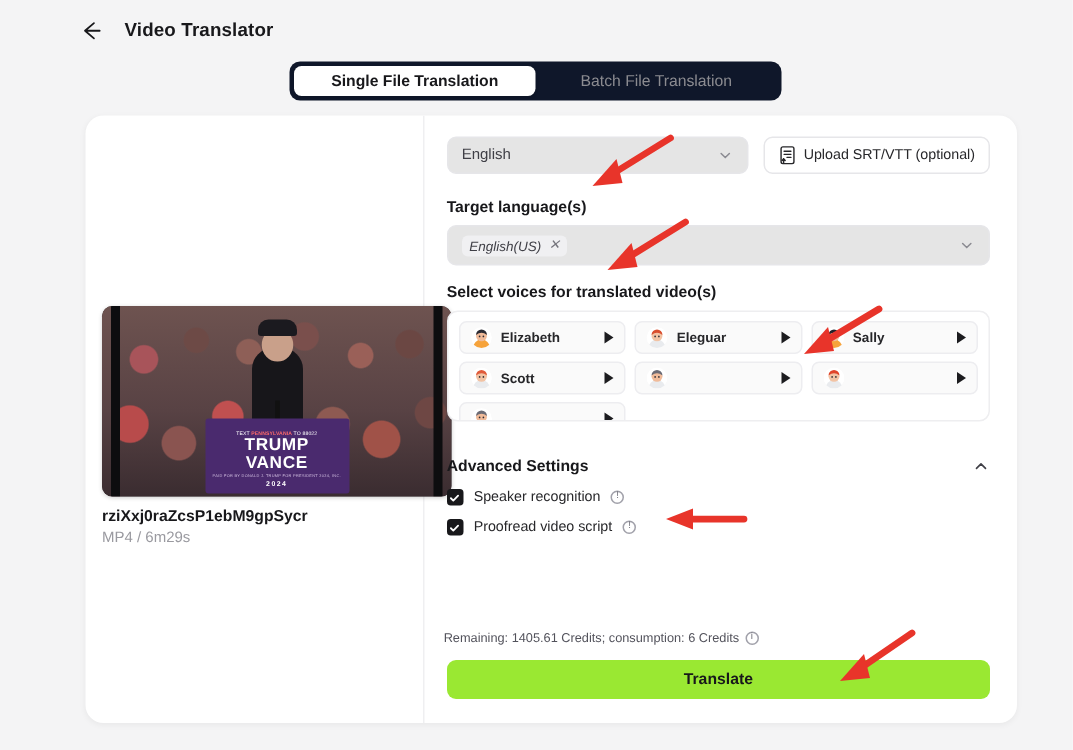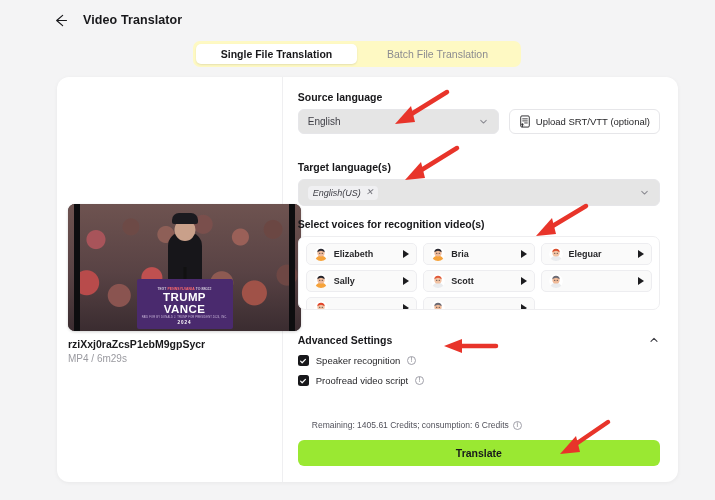--- a/index.html
+++ b/index.html
@@ -13,21 +13,21 @@
   .page { position: relative; width: 715px; height: 360px; }
 
   
   .header { position: absolute; left: 0; top: 0; width: 715px; height: 40px;
             display: flex; align-items: center; padding-left: 52px; gap: 14px; }
   .back-arrow { width: 17px; height: 17px; cursor: pointer; display:block; }
   .page-title { font-size: 12.5px; font-weight: bold; letter-spacing: .1px; }
 
   
   .tabs { position: absolute; left: 193px; top: 41px; width: 328px; height: 26px;
-          background: #fef9c3; border-radius: 7px; display: flex; padding: 3px; }
+          background: #0f172a; border-radius: 7px; display: flex; padding: 3px; }
   .tab { flex: 1; display: flex; align-items: center; justify-content: center;
          font-size: 10.5px; border-radius: 5px; cursor: pointer; color: #8b8b90; }
   .tab.active { background: #fff; color: #18181b; font-weight: bold;
                 box-shadow: 0 1px 2px rgba(0,0,0,.10); }
 
   
   .card { position: absolute; left: 57px; top: 77px; width: 621px; height: 405px;
           background: #fff; border-radius: 12px; box-shadow: 0 1px 4px rgba(0,0,0,.05);
           display: flex; overflow: hidden; }
   .left-pane { width: 254px; border-right: 1px solid #efeff1; position: relative; }
@@ -108,21 +108,21 @@
   .adv-head { display: flex; align-items: center; font-size: 10.5px; font-weight: bold; }
   .chev-up { margin-left: auto; cursor: pointer; }
   .check-row { display: flex; align-items: center; gap: 7px; margin-top: 9px; }
   .checkbox { width: 11px; height: 11px; border-radius: 2.5px; background: #18181b;
               display: flex; align-items: center; justify-content: center; cursor: pointer; }
   .check-label { font-size: 9.5px; color: #27272a; }
   .info-i { width: 9px; height: 9px; border: 1px solid #a1a1aa; border-radius: 50%;
             font-size: 6.5px; color: #71717a; display: inline-flex; align-items: center;
             justify-content: center; line-height: 1; cursor: pointer; }
 
-  .credits { position: absolute; left: 29px; bottom: 52px; font-size: 8.5px; color: #52525b;
+  .credits { position: absolute; left: 13px; bottom: 52px; font-size: 8.5px; color: #52525b;
              display: flex; align-items: flex-end; gap: 4px; }
   .translate-btn { position: absolute; left: 15px; right: 18px; bottom: 16px; height: 26px;
                    background: #9ae832; border-radius: 6px; display: flex;
                    align-items: center; justify-content: center; font-size: 10.5px;
                    font-weight: bold; color: #18181b; cursor: pointer; }
 
   
   .anno { position: absolute; pointer-events: none; }
 </style>
 </head>
@@ -163,74 +163,61 @@
           <div class="vid-bar l"></div>
           <div class="vid-bar r"></div>
         </div>
       </div>
       <div class="file-name">rziXxj0raZcsP1ebM9gpSycr</div>
       <div class="file-meta">MP4 / 6m29s</div>
     </div>
 
     <div class="right-pane">
 
-      <div class="field-label">Source language</div>
       <div class="row">
         <div class="select src-select">
           <span>English</span>
           <svg class="caret" width="11" height="11" viewBox="0 0 12 12">
             <path d="M3 4.7 L6 7.7 L9 4.7" fill="none" stroke="#8b8b92" stroke-width="1.1" stroke-linecap="round" stroke-linejoin="round"></path>
           </svg>
         </div>
         <div class="upload-btn">
           <svg width="12" height="13" viewBox="0 0 14 15">
             <rect x="2" y="1" width="10" height="13" rx="1.4" fill="none" stroke="#27272a" stroke-width="1.1"></rect>
             <path d="M4.3 4.4H9.7M4.3 6.8H9.7M6.6 9.2H9.7" stroke="#27272a" stroke-width="1" stroke-linecap="round"></path>
             <path d="M4 13.4V10.3M4 10.3 L2.8 11.6M4 10.3 L5.2 11.6" stroke="#27272a" stroke-width="1.1" stroke-linecap="round" stroke-linejoin="round"></path>
           </svg>
           <span>Upload SRT/VTT (optional)</span>
         </div>
       </div>
 
-      <div class="field-label" style="margin-top:27px">Target language(s)</div>
+      <div class="field-label" style="margin-top:16px">Target language(s)</div>
       <div class="select tgt-select">
         <span class="chip">
           <span>English(US)</span>
           <span class="chip-x">✕</span>
         </span>
         <svg class="caret" width="11" height="11" viewBox="0 0 12 12">
           <path d="M3 4.7 L6 7.7 L9 4.7" fill="none" stroke="#8b8b92" stroke-width="1.1" stroke-linecap="round" stroke-linejoin="round"></path>
         </svg>
       </div>
 
-      <div class="field-label" style="margin-top:12px">Select voices for recognition video(s)</div>
+      <div class="field-label" style="margin-top:12px">Select voices for translated video(s)</div>
       <div class="voices-box">
         <div class="voices-grid">
             <div class="voice">
               <svg class="avatar" viewBox="0 0 20 20">
                 <circle cx="10" cy="10" r="10" fill="#ffffff"></circle>
                 <path d="M2 20 a8 8 0 0 1 16 0 z" fill="#f6a33b"></path>
                 <circle cx="10" cy="8.4" r="5.2" fill="#f0bb9a"></circle>
                 <path d="M4.8 7.6 a5.2 5.2 0 0 1 10.4 0 q-2.6 -2.2 -5.2 -2.2 t-5.2 2.2 z" fill="#2a2a33"></path>
                 <circle cx="8.2" cy="9" r="0.8" fill="#2b2b33"></circle>
                 <circle cx="11.8" cy="9" r="0.8" fill="#2b2b33"></circle>
               </svg>
               <span class="voice-name">Elizabeth</span>
-              <span class="play"></span>
-            </div>
-            <div class="voice">
-              <svg class="avatar" viewBox="0 0 20 20">
-                <circle cx="10" cy="10" r="10" fill="#ffffff"></circle>
-                <path d="M2 20 a8 8 0 0 1 16 0 z" fill="#f6a33b"></path>
-                <circle cx="10" cy="8.4" r="5.2" fill="#f0bb9a"></circle>
-                <path d="M4.8 7.6 a5.2 5.2 0 0 1 10.4 0 q-2.6 -2.2 -5.2 -2.2 t-5.2 2.2 z" fill="#2a2a33"></path>
-                <circle cx="8.2" cy="9" r="0.8" fill="#2b2b33"></circle>
-                <circle cx="11.8" cy="9" r="0.8" fill="#2b2b33"></circle>
-              </svg>
-              <span class="voice-name">Bria</span>
               <span class="play"></span>
             </div>
             <div class="voice">
               <svg class="avatar" viewBox="0 0 20 20">
                 <circle cx="10" cy="10" r="10" fill="#ffffff"></circle>
                 <path d="M2 20 a8 8 0 0 1 16 0 z" fill="#e9ebee"></path>
                 <circle cx="10" cy="8.4" r="5.2" fill="#f2c3a4"></circle>
                 <path d="M4.8 7.6 a5.2 5.2 0 0 1 10.4 0 q-2.6 -2.2 -5.2 -2.2 t-5.2 2.2 z" fill="#d94f2f"></path>
                 <circle cx="8.2" cy="9" r="0.8" fill="#2b2b33"></circle>
                 <circle cx="11.8" cy="9" r="0.8" fill="#2b2b33"></circle>

